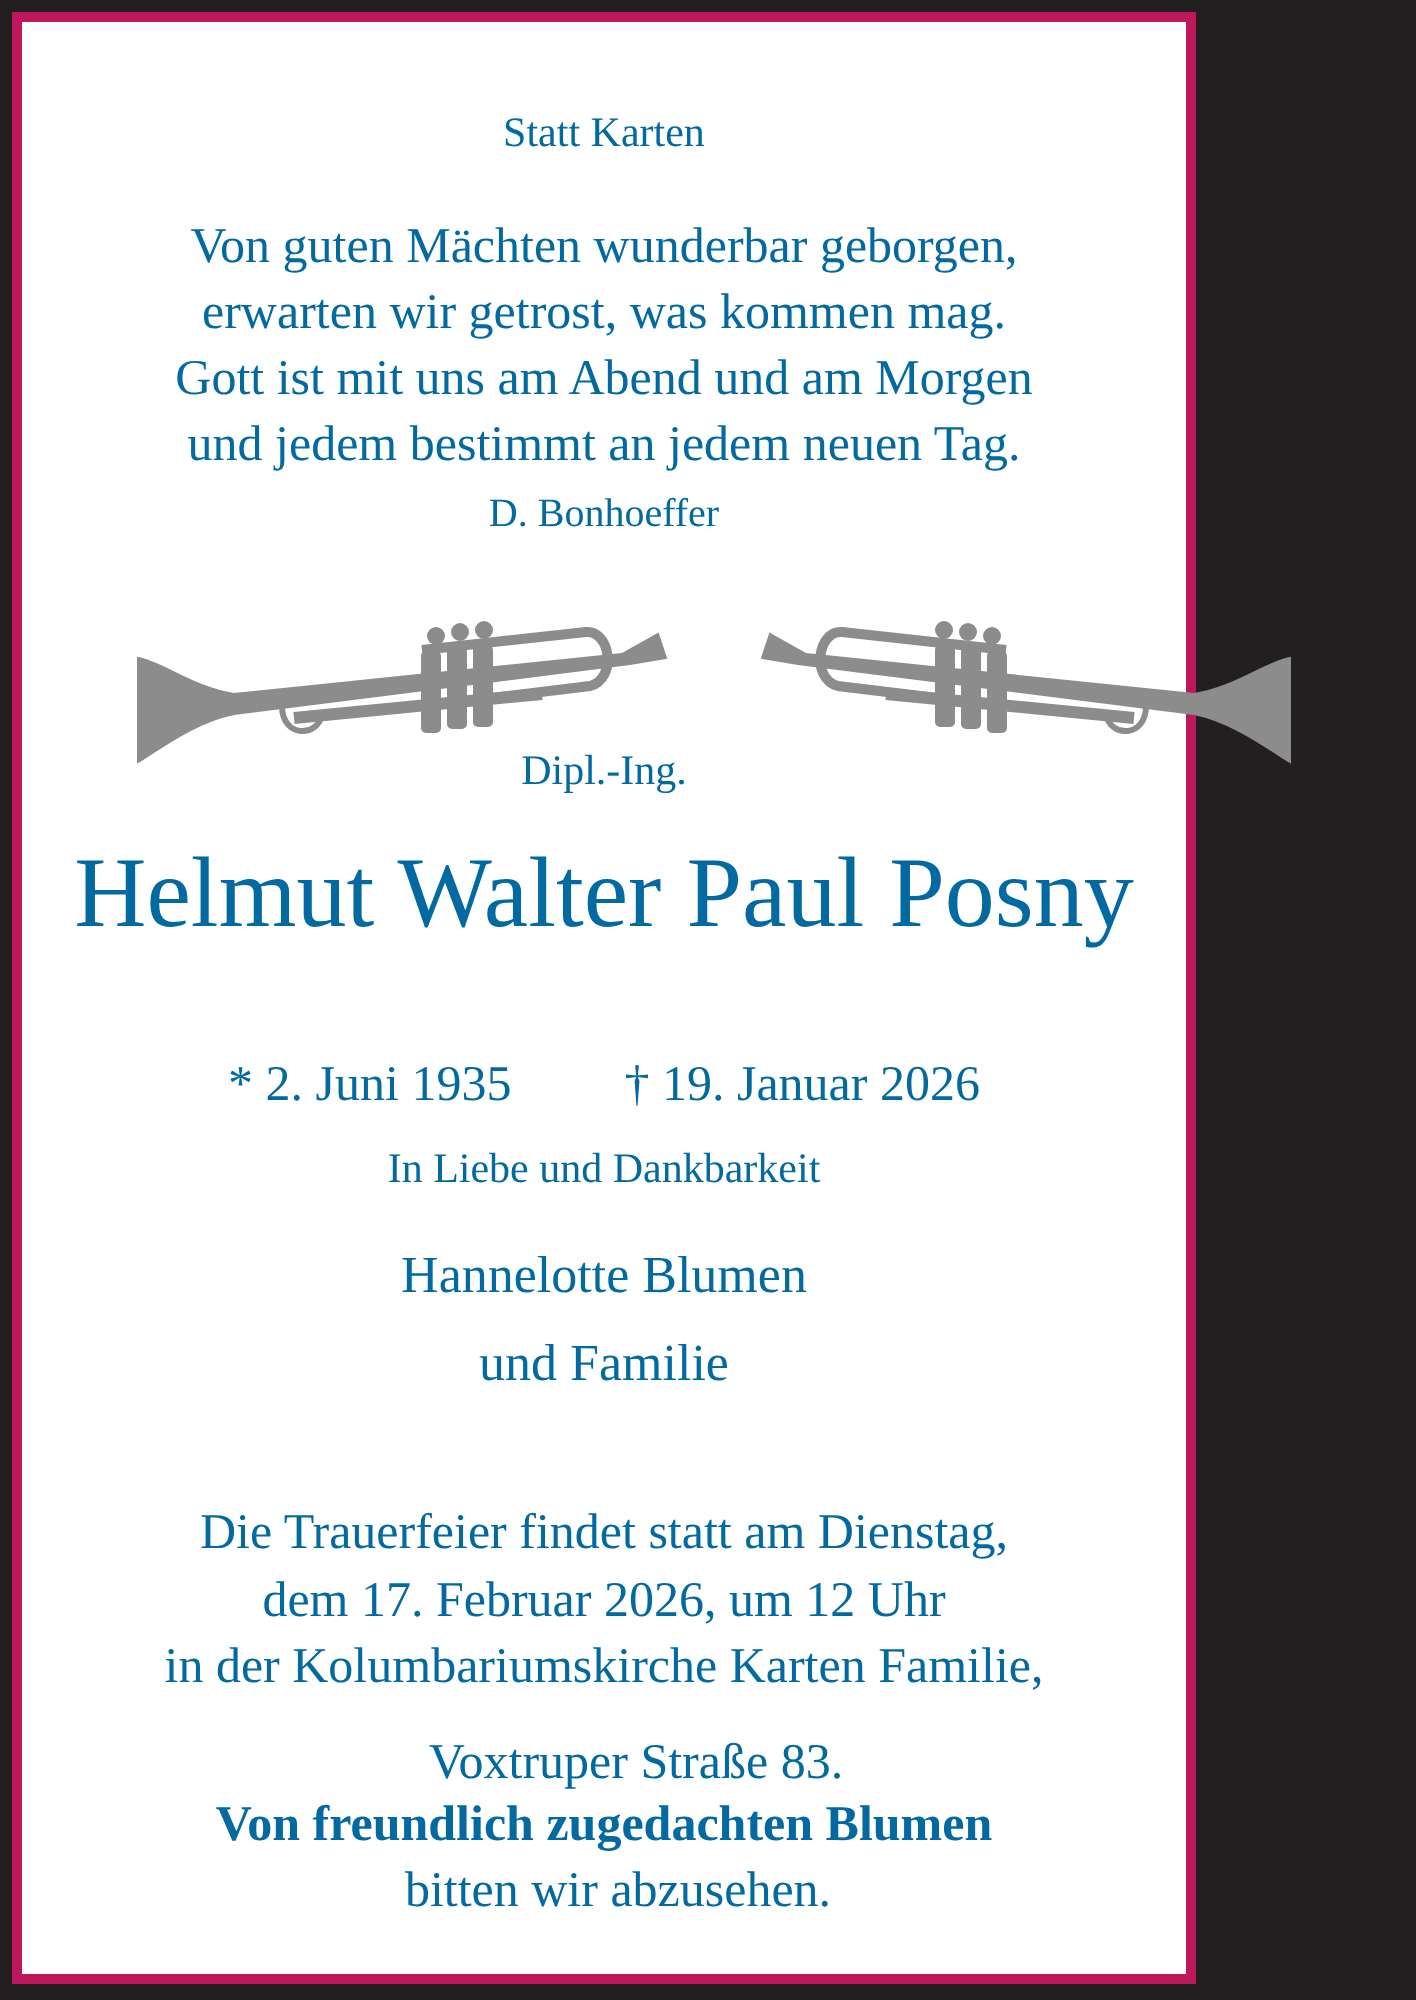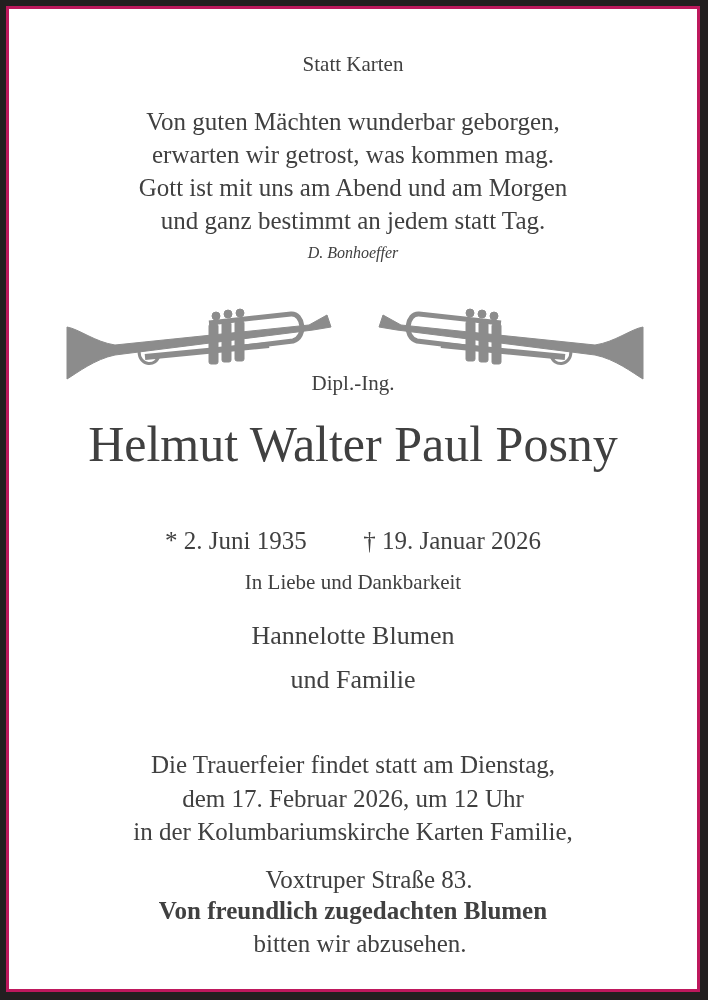--- a/index.html
+++ b/index.html
@@ -1,43 +1,43 @@
 <!DOCTYPE html>
 <html><head>
 <meta charset="utf-8">
 <style>
   html, body { margin:0; padding:0; }
   body { width:708px; height:1000px; background:#231f20; position:relative; overflow:hidden; }
   .card {
-    position:absolute; left:6px; top:6px; width:694px; height:986px;
-    background:#ffffff; border:3px solid #be185d; box-sizing:border-box;
-    font-family:"Liberation Serif","DejaVu Serif",serif; color:#404040;
+    position:absolute; left:6px; top:6px; width:592px; height:986px;
+    background:#ffffff; border:5px solid #be185d; box-sizing:border-box;
+    font-family:"Liberation Serif","DejaVu Serif",serif; color:#0369a1;
     text-align:center;
   }
   .line { position:absolute; left:0; right:0; white-space:nowrap; line-height:1; }
   .s19 { font-size:21px; }
   .s24 { font-size:25px; }
-  .s16 { font-size:16px;font-style:italic; }
+  .s16 { font-size:20px; }
   .s52 { font-size:50px; }
   .s26 { font-size:26px; }
   .trumpet { position:absolute; top:288px; }
   .dates span { display:inline-block; }
 </style>
 </head>
 <body>
 
 <div class="card">
 
   <div class="line s19" style="top:45px;">Statt Karten</div>
 
   <div>
     <div class="line s24" style="top:100px;">Von guten Mächten wunderbar geborgen,</div>
     <div class="line s24" style="top:133px;">erwarten wir getrost, was kommen mag.</div>
     <div class="line s24" style="top:166px;">Gott ist mit uns am Abend und am Morgen</div>
-    <div class="line s24" style="top:199px;">und ganz bestimmt an jedem statt Tag.</div>
+    <div class="line s24" style="top:199px;">und jedem bestimmt an jedem neuen Tag.</div>
     <div class="line s16" style="top:236px;">D. Bonhoeffer</div>
   </div>
 
   <svg class="trumpet" style="left:50px;" width="280" height="90" viewBox="0 0 280 90">
     <g fill="#8c8c8c" stroke="#8c8c8c">
       <path d="M8 30 C20 32 36 45 56 48 L250 28 L268 18 L272 30 L254 33 L56 58 C36 62 18 76 8 82 Z" stroke-width="1"></path>
       <path d="M150 26 L232 17 C244 16 248 40 234 44 L168 52" fill="none" stroke-width="5"></path>
       <path d="M86 60 L210 48" fill="none" stroke-width="6"></path>
       <rect x="150" y="27" width="9" height="40" rx="2"></rect>
       <rect x="163" y="25" width="9" height="40" rx="2"></rect>

